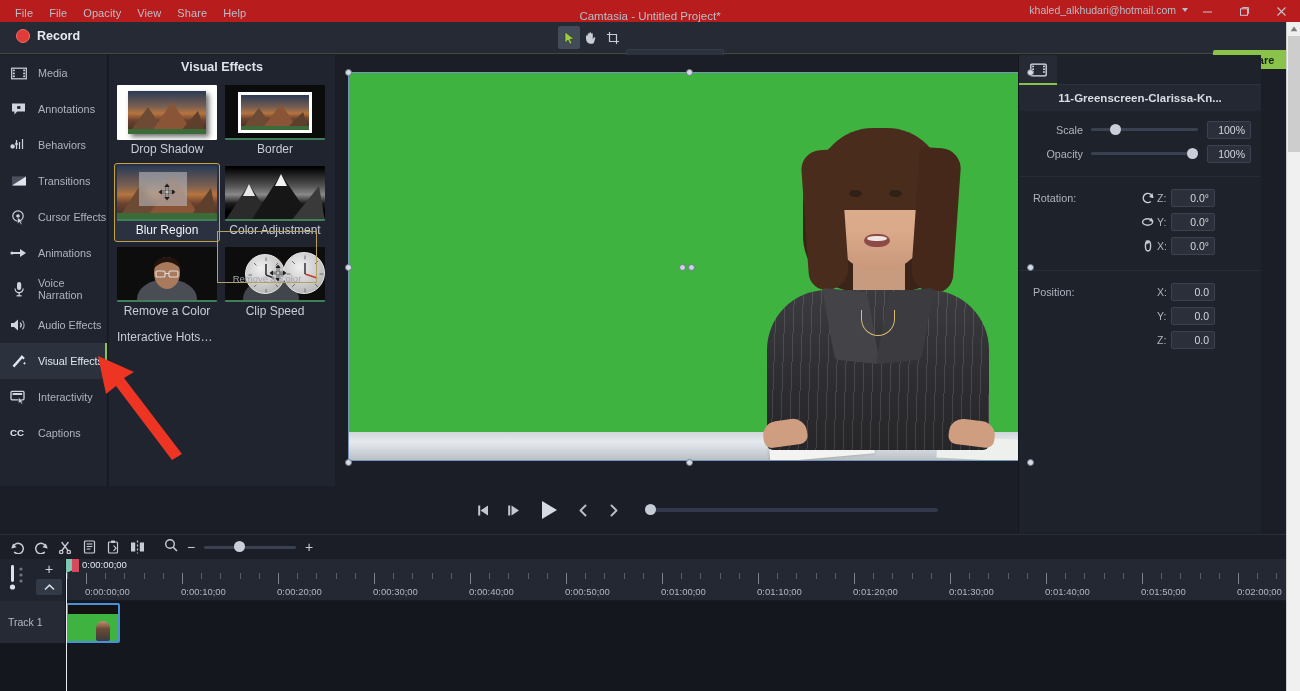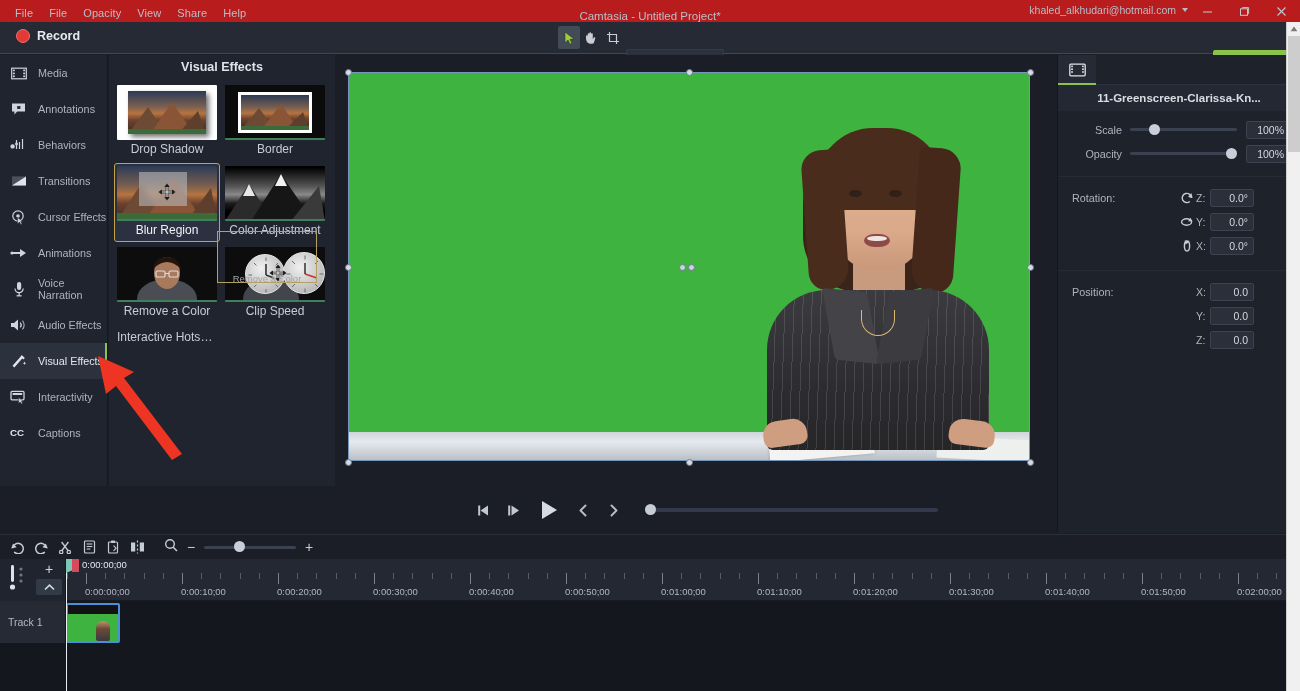--- a/index.html
+++ b/index.html
@@ -321,21 +321,21 @@
   }
   .props-btn {
     position: absolute; right: 44px; top: 498px; height: 21px; padding: 0 9px;
     background: #2b313d; border-radius: 2px; display: flex; align-items: center;
     gap: 5px; cursor: pointer;
   }
   .props-label { font-size: 11px; color: #c2c8d2; }
 
   
   .rightpanel {
-    position: absolute; left: 1057px; top: 55px; width: 243px; height: 478px;
+    position: absolute; left: 1018px; top: 55px; width: 243px; height: 478px;
     background: #1e222b; border-left: 1px solid #141720;
   }
   .rp-tabs { height: 30px; display: flex; border-bottom: 1px solid #2c323e; }
   .rp-tab {
     width: 38px; display: flex; align-items: center; justify-content: center;
     cursor: pointer; position: relative; background: #252a35;
   }
   .rp-tab.active::after {
     content: ''; position: absolute; left: 0; right: 0; bottom: -1px;
     height: 2px; background: #8bc34a;

